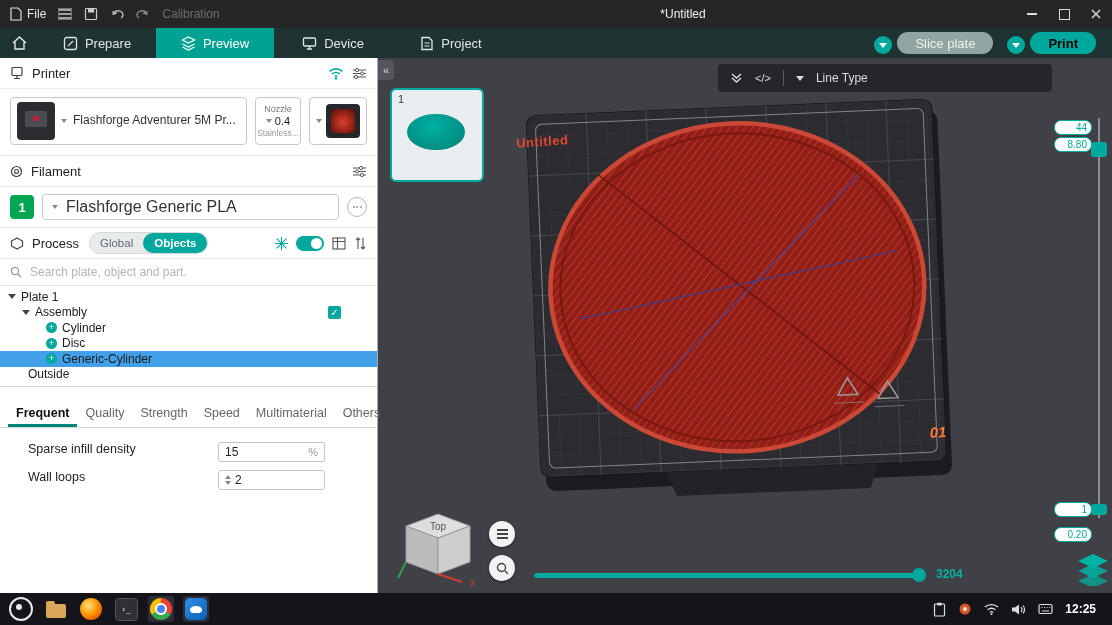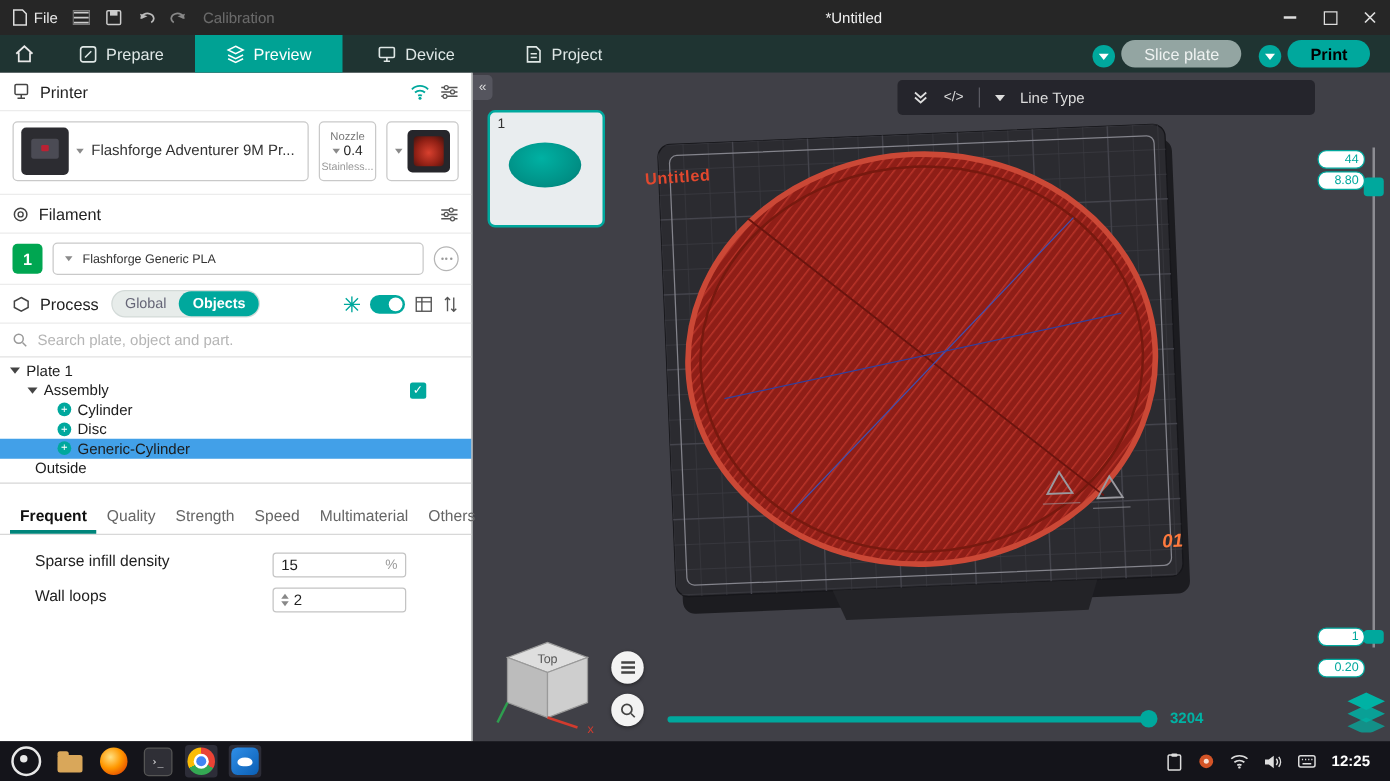--- a/index.html
+++ b/index.html
@@ -60,21 +60,21 @@
   .nz-mid{display:flex;align-items:center;gap:3px;font-size:11px;color:#222}
   .nz-bot{font-size:8.5px;color:#999}
   .bed-select{width:58px;display:flex;align-items:center;justify-content:center;gap:4px}
   .bed-thumb{width:34px;height:34px;border-radius:4px;background:#26262b;position:relative;overflow:hidden}
   .bed-thumb::after{content:"";position:absolute;inset:5px;border-radius:3px;
                     background:radial-gradient(circle at 50% 55%, #d8402e 0%, #8e1f14 60%, #3a1410 100%)}
 
   .filament-row{display:flex;align-items:center;gap:8px;padding:7px 10px;border-bottom:1px solid #ececec}
   .slot-badge{width:24px;height:24px;border-radius:4px;background:#00a651;color:#fff;
               font-size:13px;font-weight:bold;display:flex;align-items:center;justify-content:center}
-  .filament-select{flex:1;height:26px;display:flex;align-items:center;gap:8px;padding:0 9px;font-size:10px;color:#333}
+  .filament-select{flex:1;height:26px;display:flex;align-items:center;gap:8px;padding:0 9px;font-size:16px;color:#333}
   .sync-icon{width:18px;height:18px;border:1.5px solid #b5b5b5;border-radius:50%;
              display:flex;align-items:center;justify-content:center;gap:1.5px}
   .dot{width:2px;height:2px;border-radius:50%;background:#999}
 
   .toggle{display:flex;align-items:center;height:20px;border-radius:11px;background:#e7ecea;
           border:1px solid #d3dad8;font-size:11.5px;margin-left:2px}
   .toggle .g{padding:0 10px;color:#667}
   .toggle .o{padding:0 11px;height:20px;display:flex;align-items:center;background:#00a89d;
              color:#fff;border-radius:11px;font-weight:bold}
   .mini-toggle{width:28px;height:15px;border-radius:8px;background:#00a89d;position:relative}
@@ -284,21 +284,21 @@
         <circle cx="5" cy="3" r="1.6" fill="#fff" stroke="#555"></circle>
         <circle cx="10" cy="6.5" r="1.6" fill="#fff" stroke="#555"></circle>
         <circle cx="4" cy="10" r="1.6" fill="#fff" stroke="#555"></circle>
       </svg>
   </div>
 
   <div class="printer-row">
     <div class="sel printer-select">
       <div class="printer-thumb"></div>
       <div class="tri small"></div>
-      <div class="printer-name">Flashforge Adventurer 9M Pr...</div>
+      <div class="printer-name">Flashforge Adventurer 5M Pr...</div>
     </div>
     <div class="sel nozzle-select">
       <div class="nz-top">Nozzle</div>
       <div class="nz-mid">
           <div class="tri small"></div>
           <span>0.4</span>
         </div>
       <div class="nz-bot">Stainless...</div>
     </div>
     <div class="sel bed-select">

